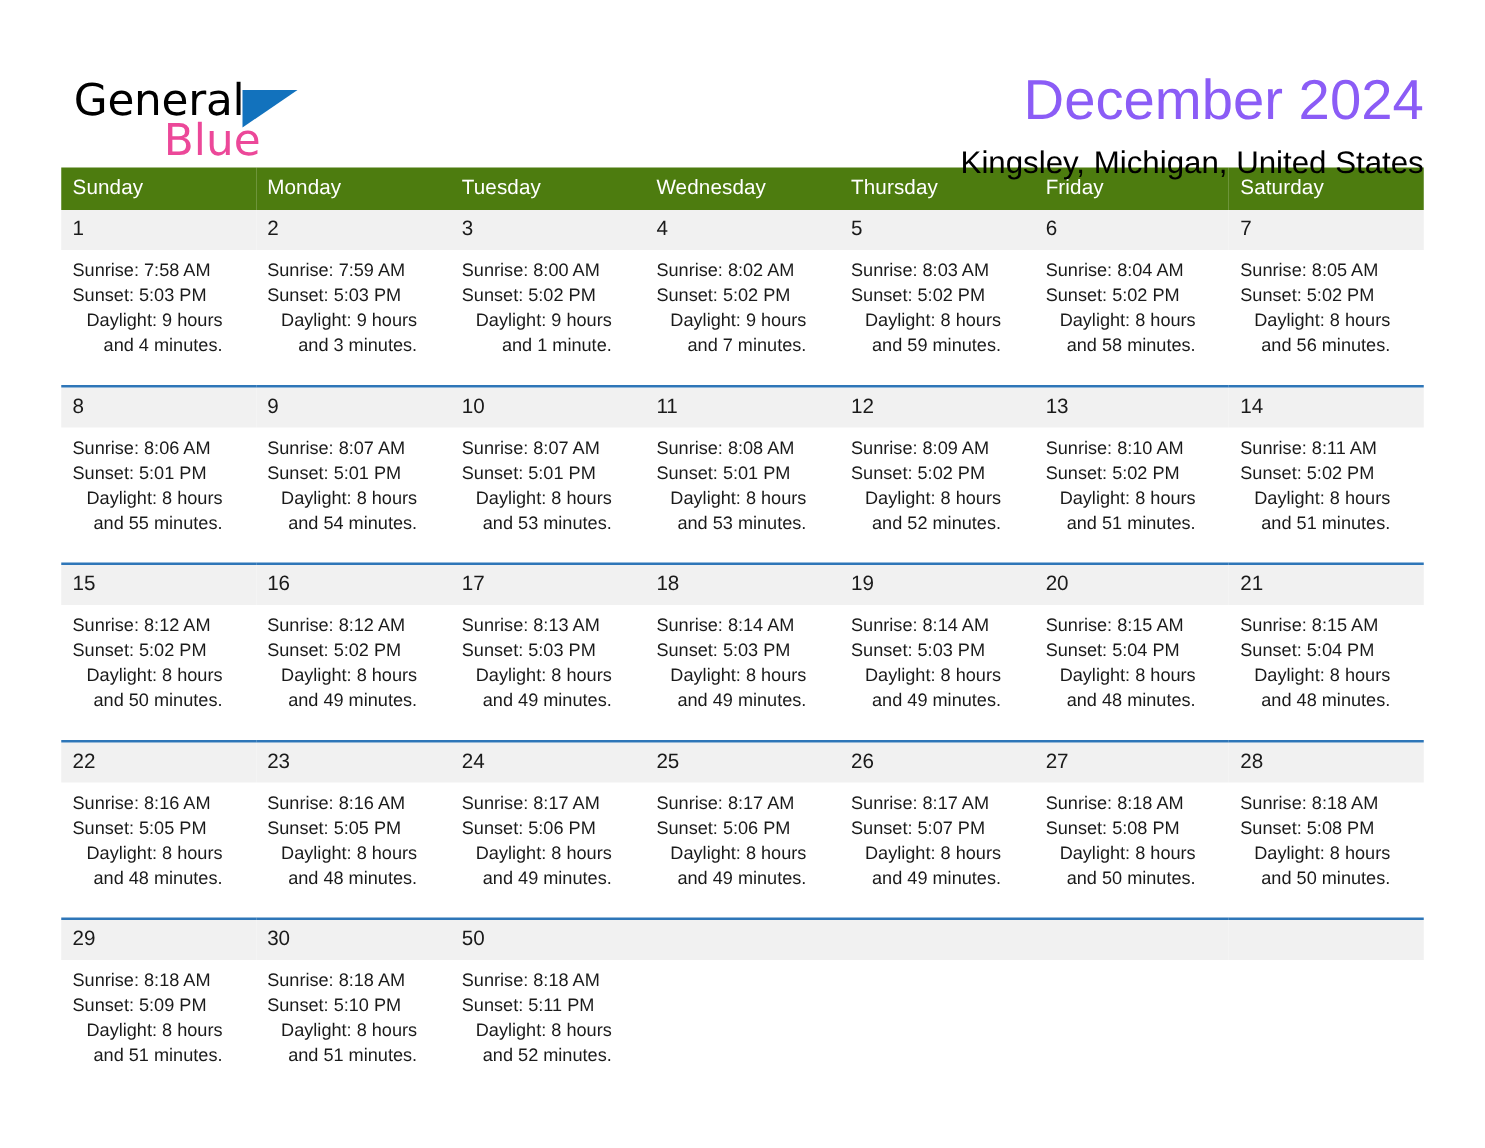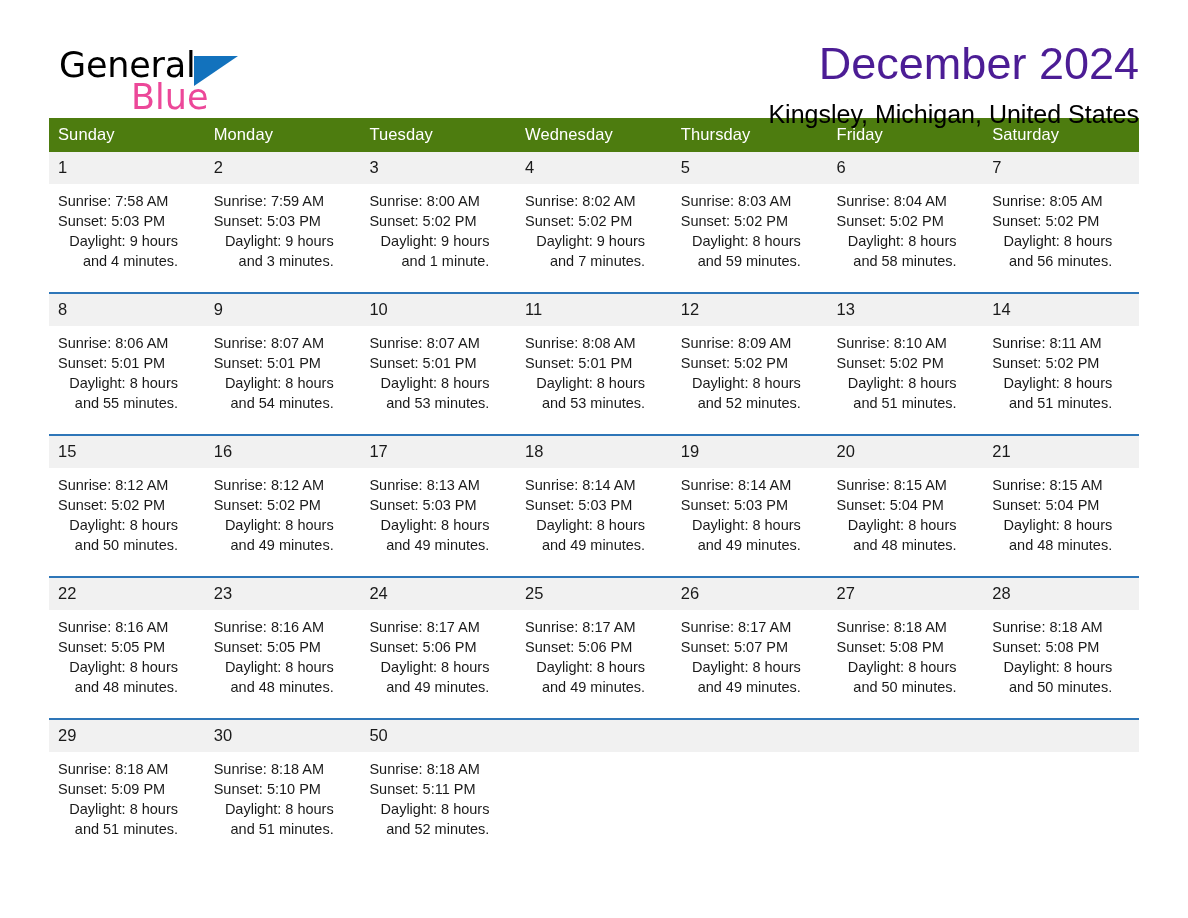--- a/index.html
+++ b/index.html
@@ -14,21 +14,21 @@
     font-family: "Liberation Sans", sans-serif;
     color: #1a1a1a;
     overflow: hidden;
   }
 
   .page {
     position: relative;
     width: 1188px;
     height: 918px;
     box-sizing: border-box;
-    padding: 0 49px;
+    padding: 16px 49px;
   }
 
   
   .masthead {
     position: relative;
     height: 112px;
   }
 
   .logo {
     position: absolute;
@@ -71,21 +71,21 @@
     position: absolute;
     right: 0;
     top: 38px;
     text-align: right;
     width: 760px;
   }
   .month-title {
     font-size: 45px;
     line-height: 52px;
     font-weight: 400;
-    color: #4c1d95;
+    color: #8b5cf6;
     letter-spacing: 0px;
   }
   .location-title {
     margin-top: 9px;
     font-size: 25px;
     line-height: 30px;
     font-weight: 400;
     color: #000000;
   }
 

